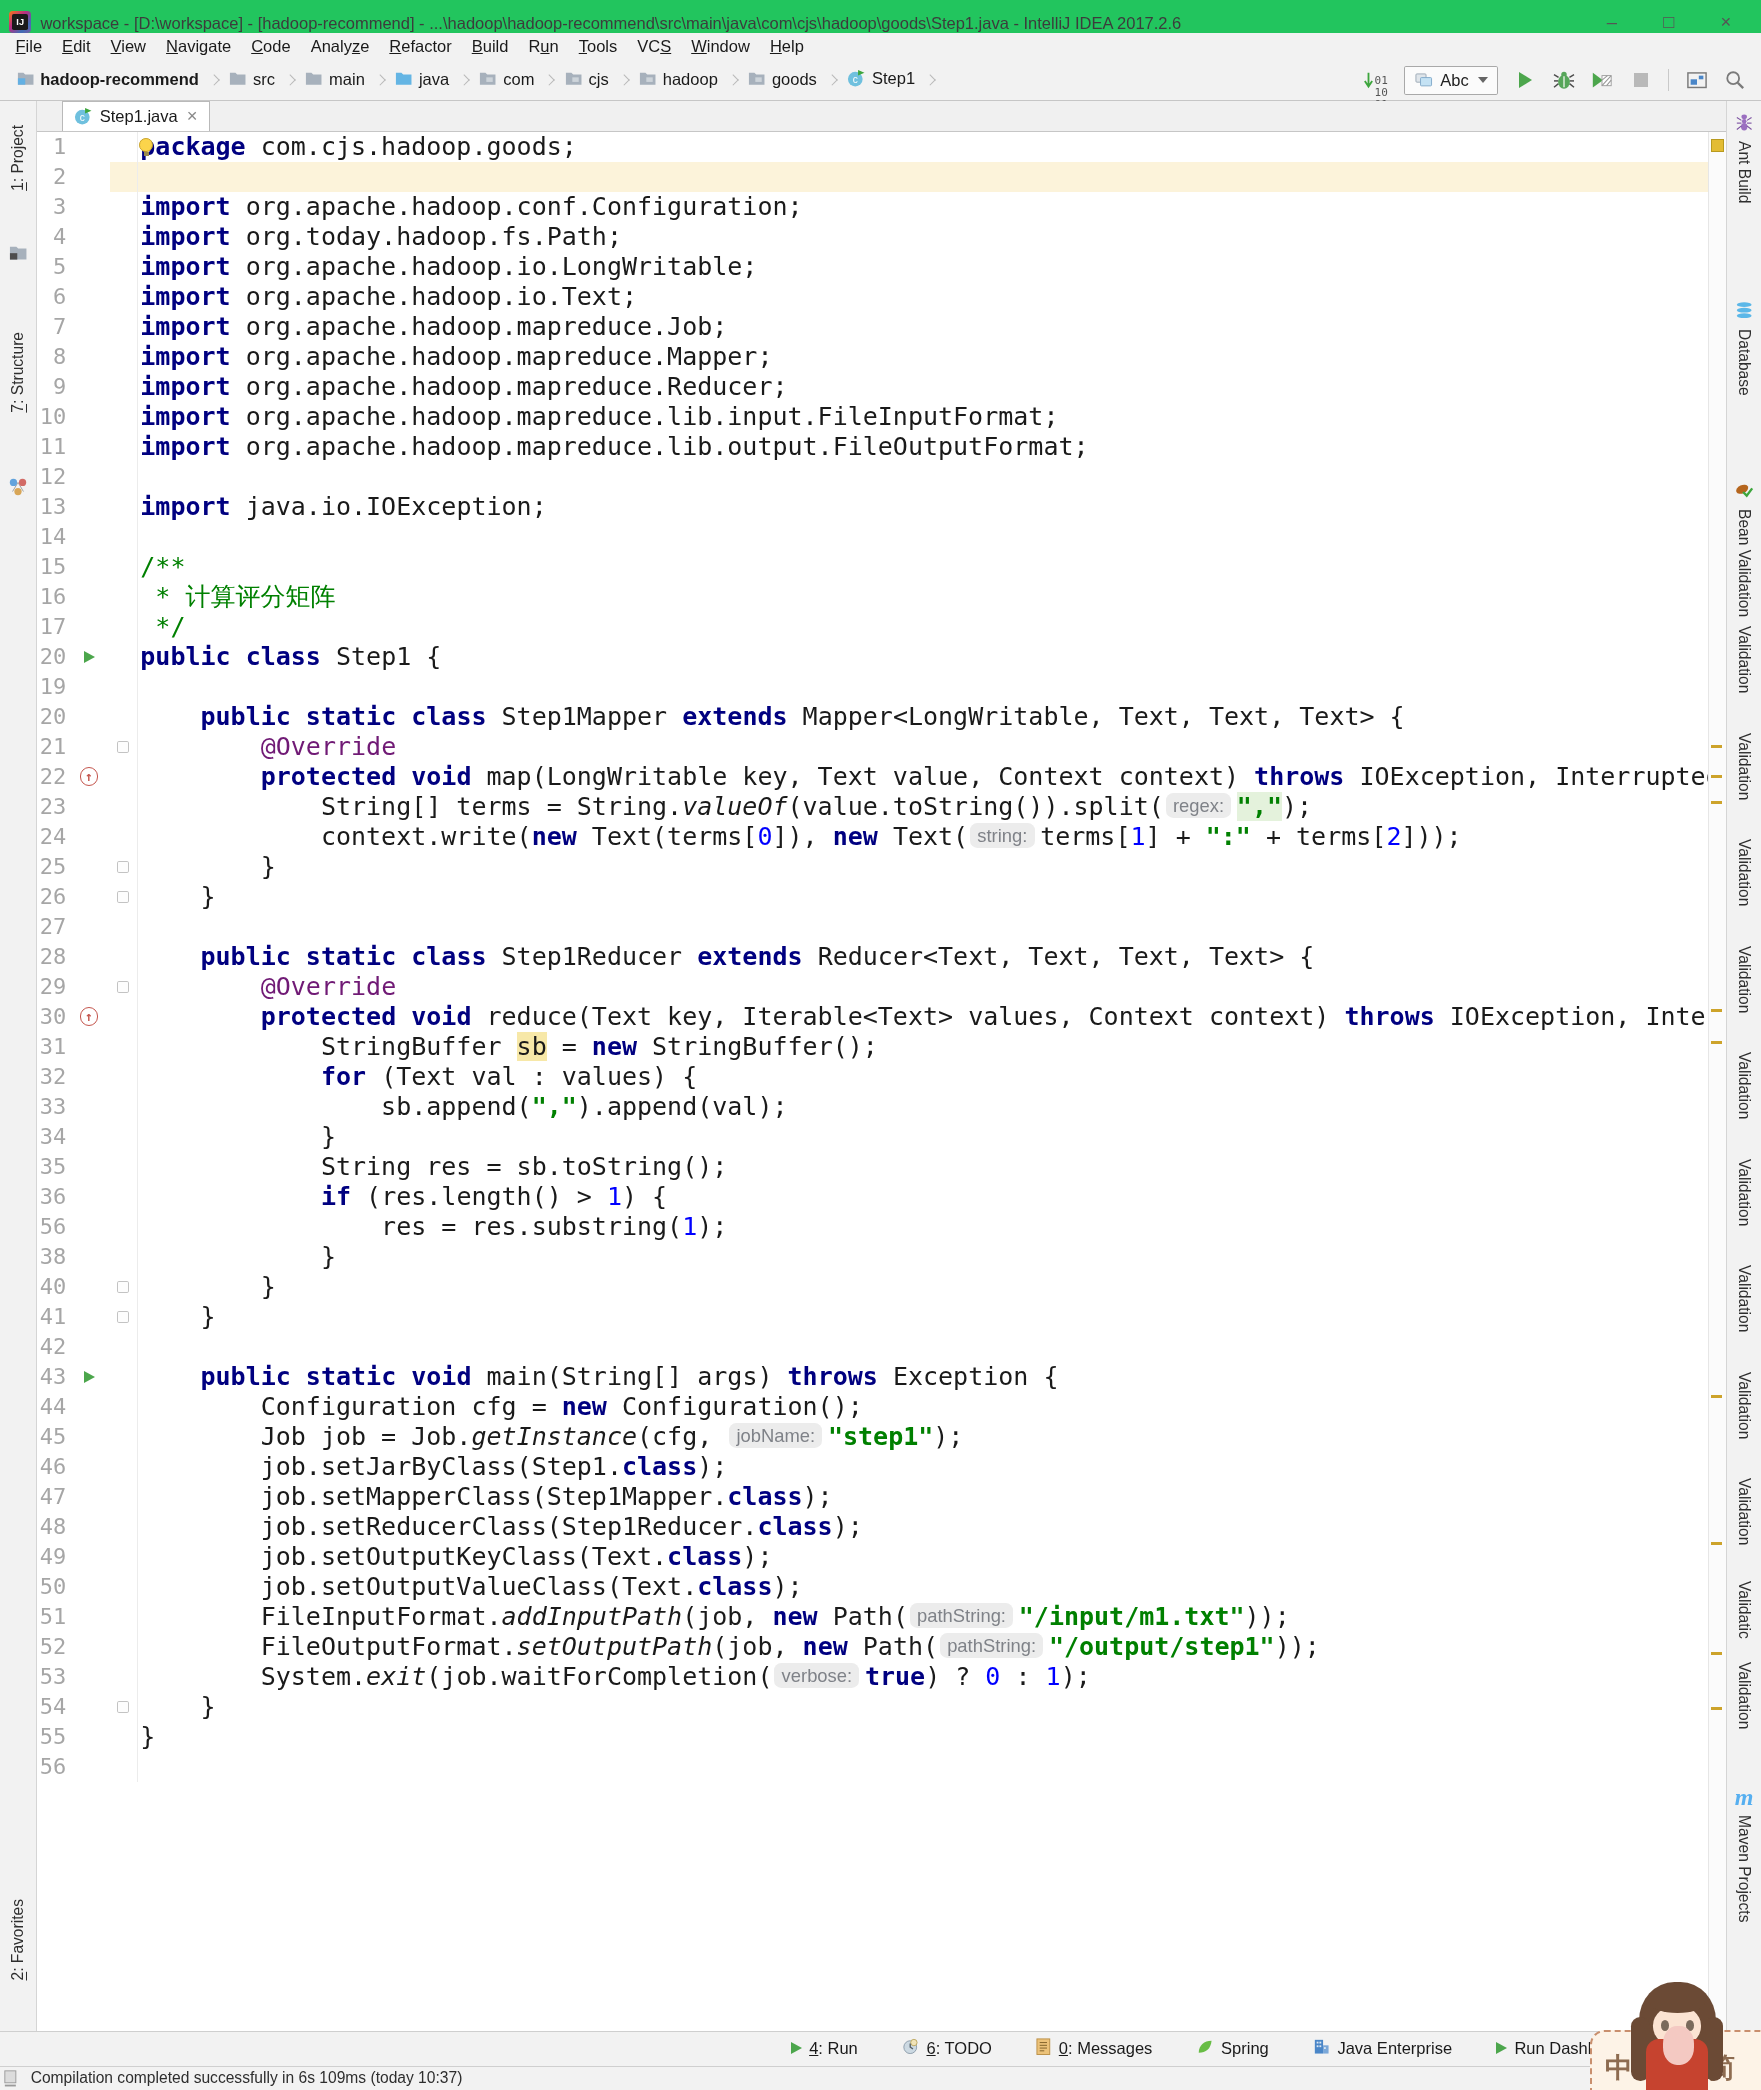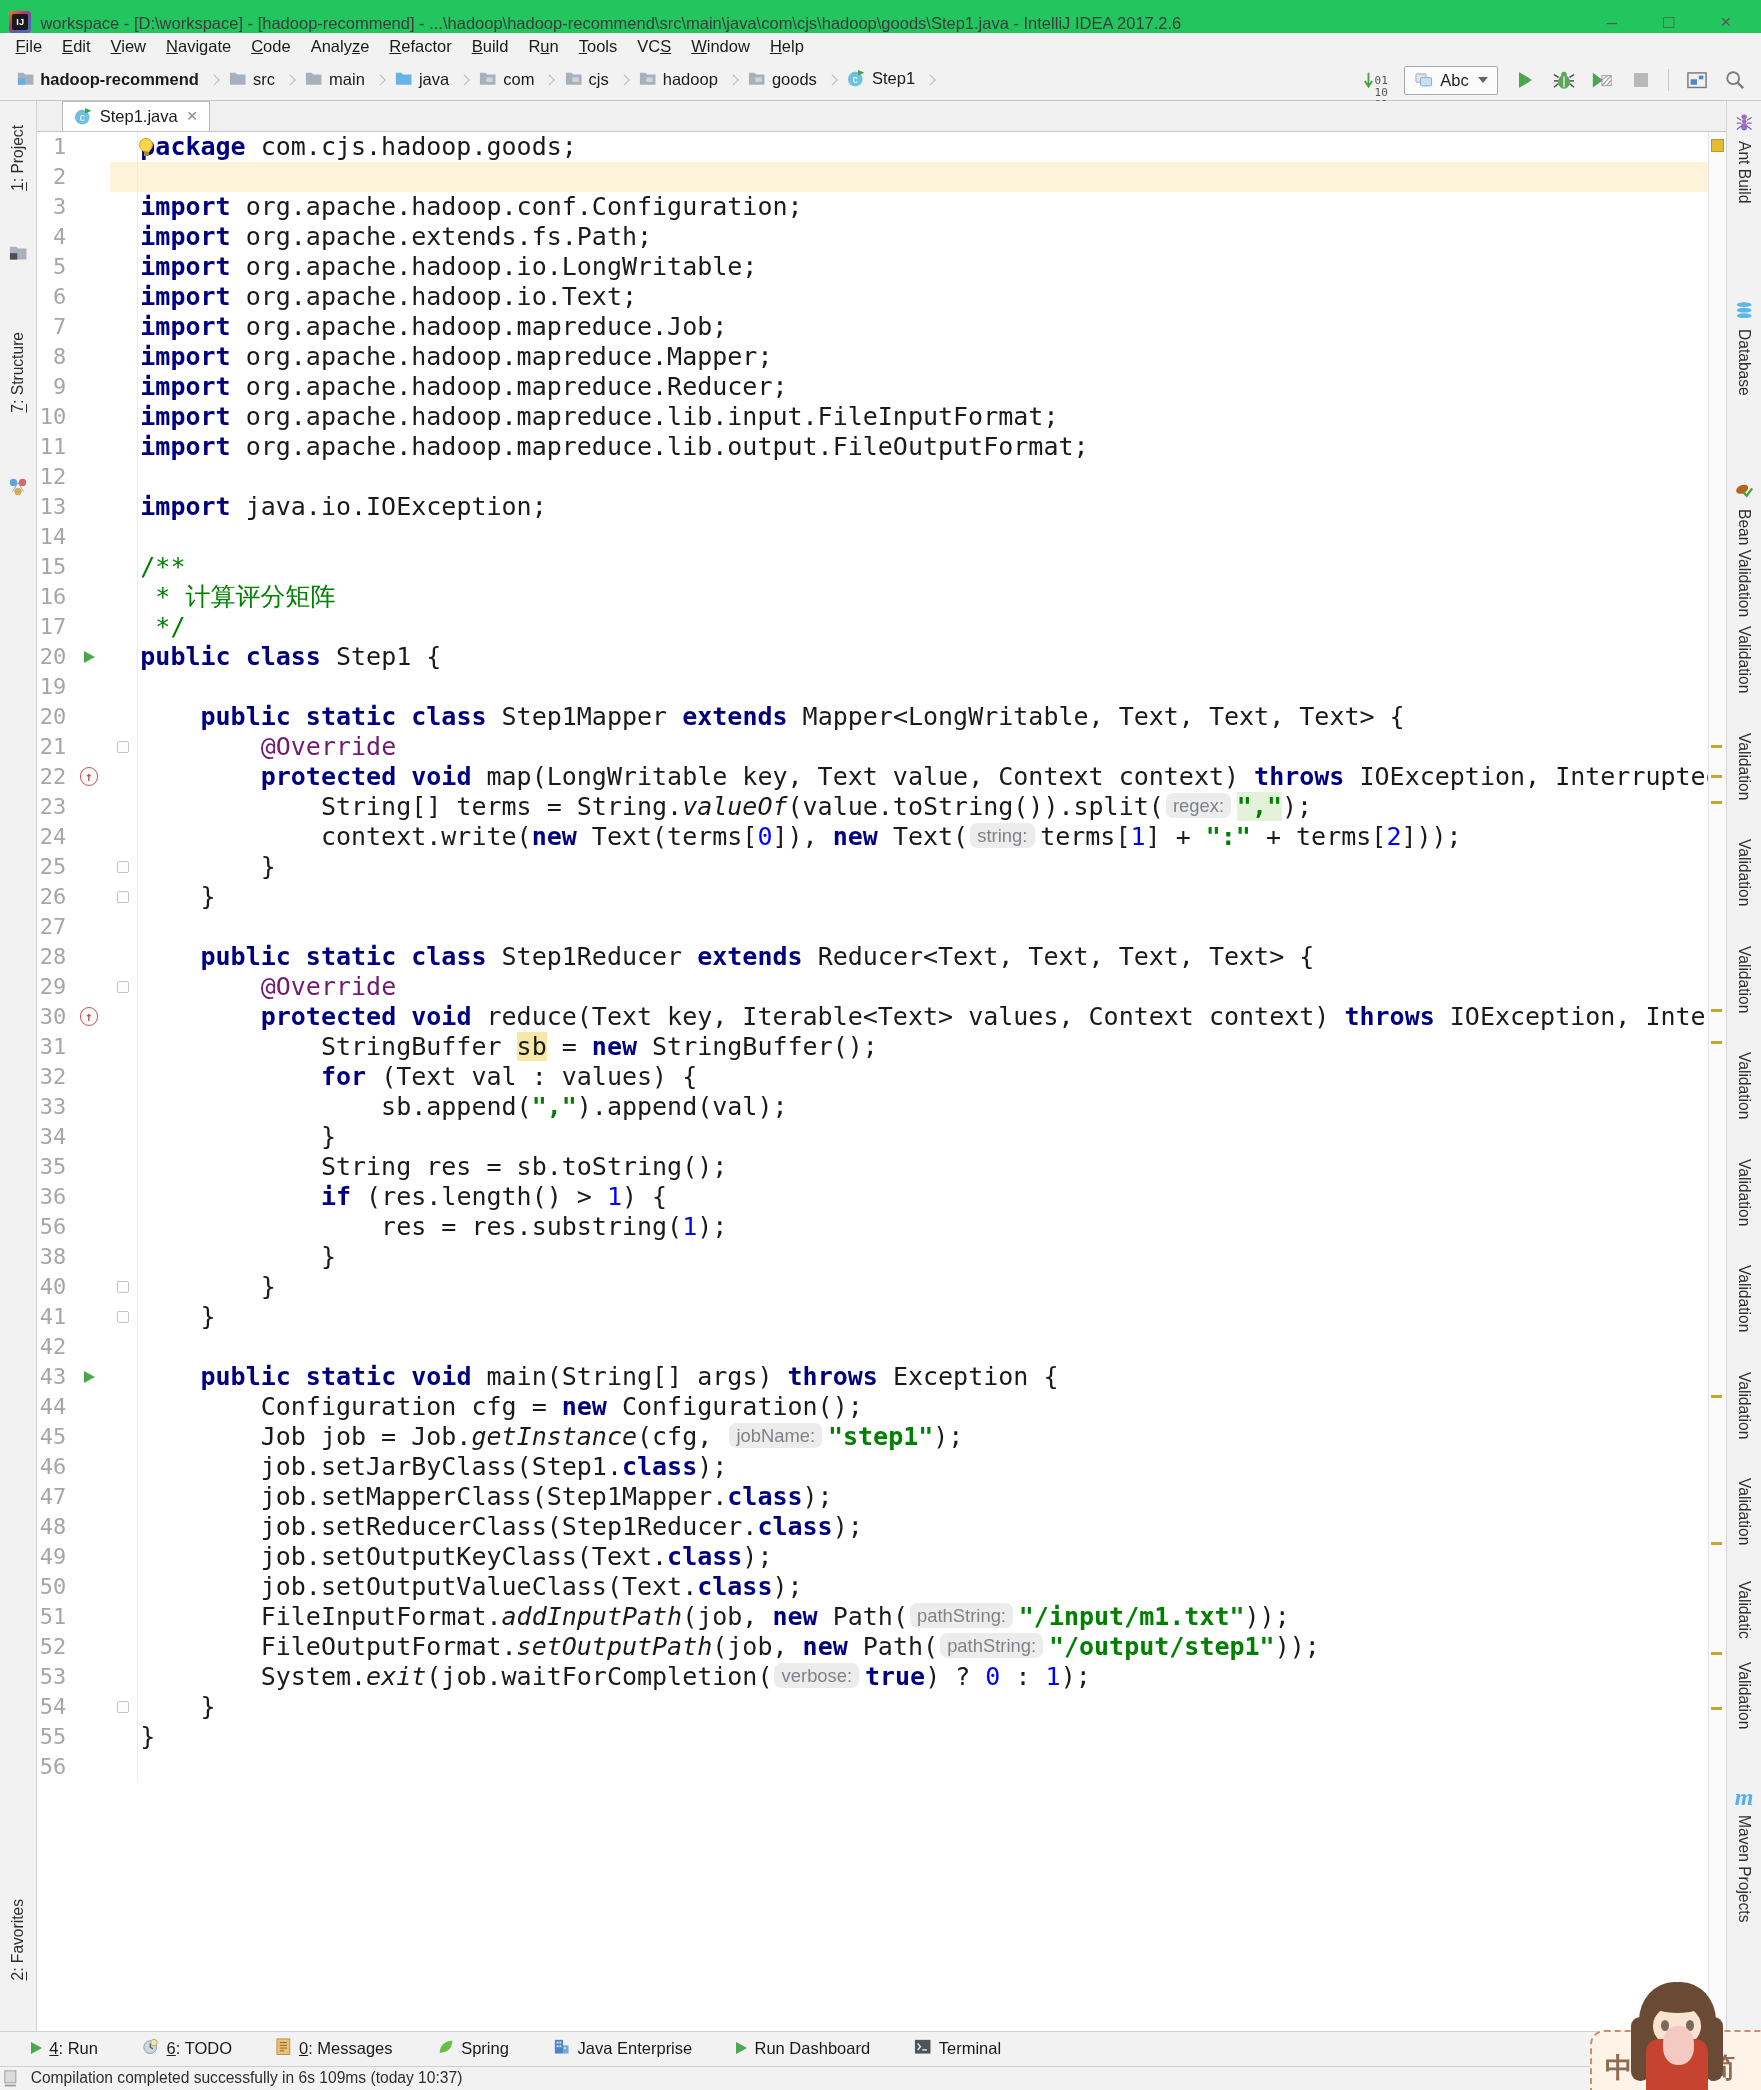--- a/index.html
+++ b/index.html
@@ -81,21 +81,21 @@
   .bulb { position:absolute; left:1.8px; top:6.4px; width:13.8px; height:13.8px; border-radius:50%;
     background:#fbd44b; border:0.9px solid #c9a227; }
   .bulb::after { content:""; position:absolute; left:3.7px; top:13px; width:4.6px; height:3.7px; background:#9a8a50; }
 
   .error-stripe { width:18.4px; flex:none; background:#fbfbfb; border-left:0.9px solid #e6e6e6; position:relative; }
   .mark { position:absolute; left:2.8px; width:11px; height:3.7px; background:#cda32a; }
   .indicator { position:absolute; left:2.8px; width:13px; height:13px; background:#e3bc33; border:0.9px solid #b89a1f; }
 
   
   .bottombar { height:35px; background:#f2f2f2; border-top:0.9px solid #cfcfcf; display:flex; align-items:center;
-    padding-left:31px; gap:44px; font-size:16.5px; }
+    padding-left:31px; gap:44px; font-size:16.5px;justify-content:flex-end; }
   .tool-btn { display:flex; align-items:center; gap:7.3px; white-space:nowrap; }
   .tool-btn u { text-decoration:underline; }
   .statusbar { height:24px; background:#f2f2f2; border-top:0.9px solid #cfcfcf; display:flex; align-items:center;
     padding-left:3px; gap:13px; font-size:15.6px; color:#2e2e2e; }
 
   
   .ime { position:absolute; right:-13px; bottom:-16.5px; width:184px; height:77px; background:#fdf3e7;
     border:2.8px dashed #c98f6e; border-radius:14.7px; z-index:40; display:flex; align-items:center; padding:0 13px; }
   .ime .mode { font-size:27.5px; font-weight:bold; color:#8d6b50; letter-spacing:1.8px; }
   .ime .simp { font-size:27.5px; font-weight:bold; color:#8d6b50; margin-left:auto; margin-right:24px; }
@@ -310,21 +310,21 @@
         <span>Step1.java</span>
         <span class="tab-close">×</span>
       </div>
     </div>
     <div class="editor-wrap">
       <div class="editor">
         <div>
             <div class="row"><span class="gut-num">1</span><span class="gut-icons"></span><span class="gut-fold"></span><span class="code"><span class="bulb"></span><span class="k">package</span><span class="p"> com.cjs.hadoop.goods;</span></span></div>
             <div class="row caret-row"><span class="gut-num">2</span><span class="gut-icons"></span><span class="gut-fold"></span><span class="code"></span></div>
             <div class="row"><span class="gut-num">3</span><span class="gut-icons"></span><span class="gut-fold"></span><span class="code"><span class="k">import</span><span class="p"> org.apache.hadoop.conf.Configuration;</span></span></div>
-            <div class="row"><span class="gut-num">4</span><span class="gut-icons"></span><span class="gut-fold"></span><span class="code"><span class="k">import</span><span class="p"> org.apache.extends.fs.Path;</span></span></div>
+            <div class="row"><span class="gut-num">4</span><span class="gut-icons"></span><span class="gut-fold"></span><span class="code"><span class="k">import</span><span class="p"> org.today.hadoop.fs.Path;</span></span></div>
             <div class="row"><span class="gut-num">5</span><span class="gut-icons"></span><span class="gut-fold"></span><span class="code"><span class="k">import</span><span class="p"> org.apache.hadoop.io.LongWritable;</span></span></div>
             <div class="row"><span class="gut-num">6</span><span class="gut-icons"></span><span class="gut-fold"></span><span class="code"><span class="k">import</span><span class="p"> org.apache.hadoop.io.Text;</span></span></div>
             <div class="row"><span class="gut-num">7</span><span class="gut-icons"></span><span class="gut-fold"></span><span class="code"><span class="k">import</span><span class="p"> org.apache.hadoop.mapreduce.Job;</span></span></div>
             <div class="row"><span class="gut-num">8</span><span class="gut-icons"></span><span class="gut-fold"></span><span class="code"><span class="k">import</span><span class="p"> org.apache.hadoop.mapreduce.Mapper;</span></span></div>
             <div class="row"><span class="gut-num">9</span><span class="gut-icons"></span><span class="gut-fold"></span><span class="code"><span class="k">import</span><span class="p"> org.apache.hadoop.mapreduce.Reducer;</span></span></div>
             <div class="row"><span class="gut-num">10</span><span class="gut-icons"></span><span class="gut-fold"></span><span class="code"><span class="k">import</span><span class="p"> org.apache.hadoop.mapreduce.lib.input.FileInputFormat;</span></span></div>
             <div class="row"><span class="gut-num">11</span><span class="gut-icons"></span><span class="gut-fold"></span><span class="code"><span class="k">import</span><span class="p"> org.apache.hadoop.mapreduce.lib.output.FileOutputFormat;</span></span></div>
             <div class="row"><span class="gut-num">12</span><span class="gut-icons"></span><span class="gut-fold"></span><span class="code"></span></div>
             <div class="row"><span class="gut-num">13</span><span class="gut-icons"></span><span class="gut-fold"></span><span class="code"><span class="k">import</span><span class="p"> java.io.IOException;</span></span></div>
             <div class="row"><span class="gut-num">14</span><span class="gut-icons"></span><span class="gut-fold"></span><span class="code"></span></div>

